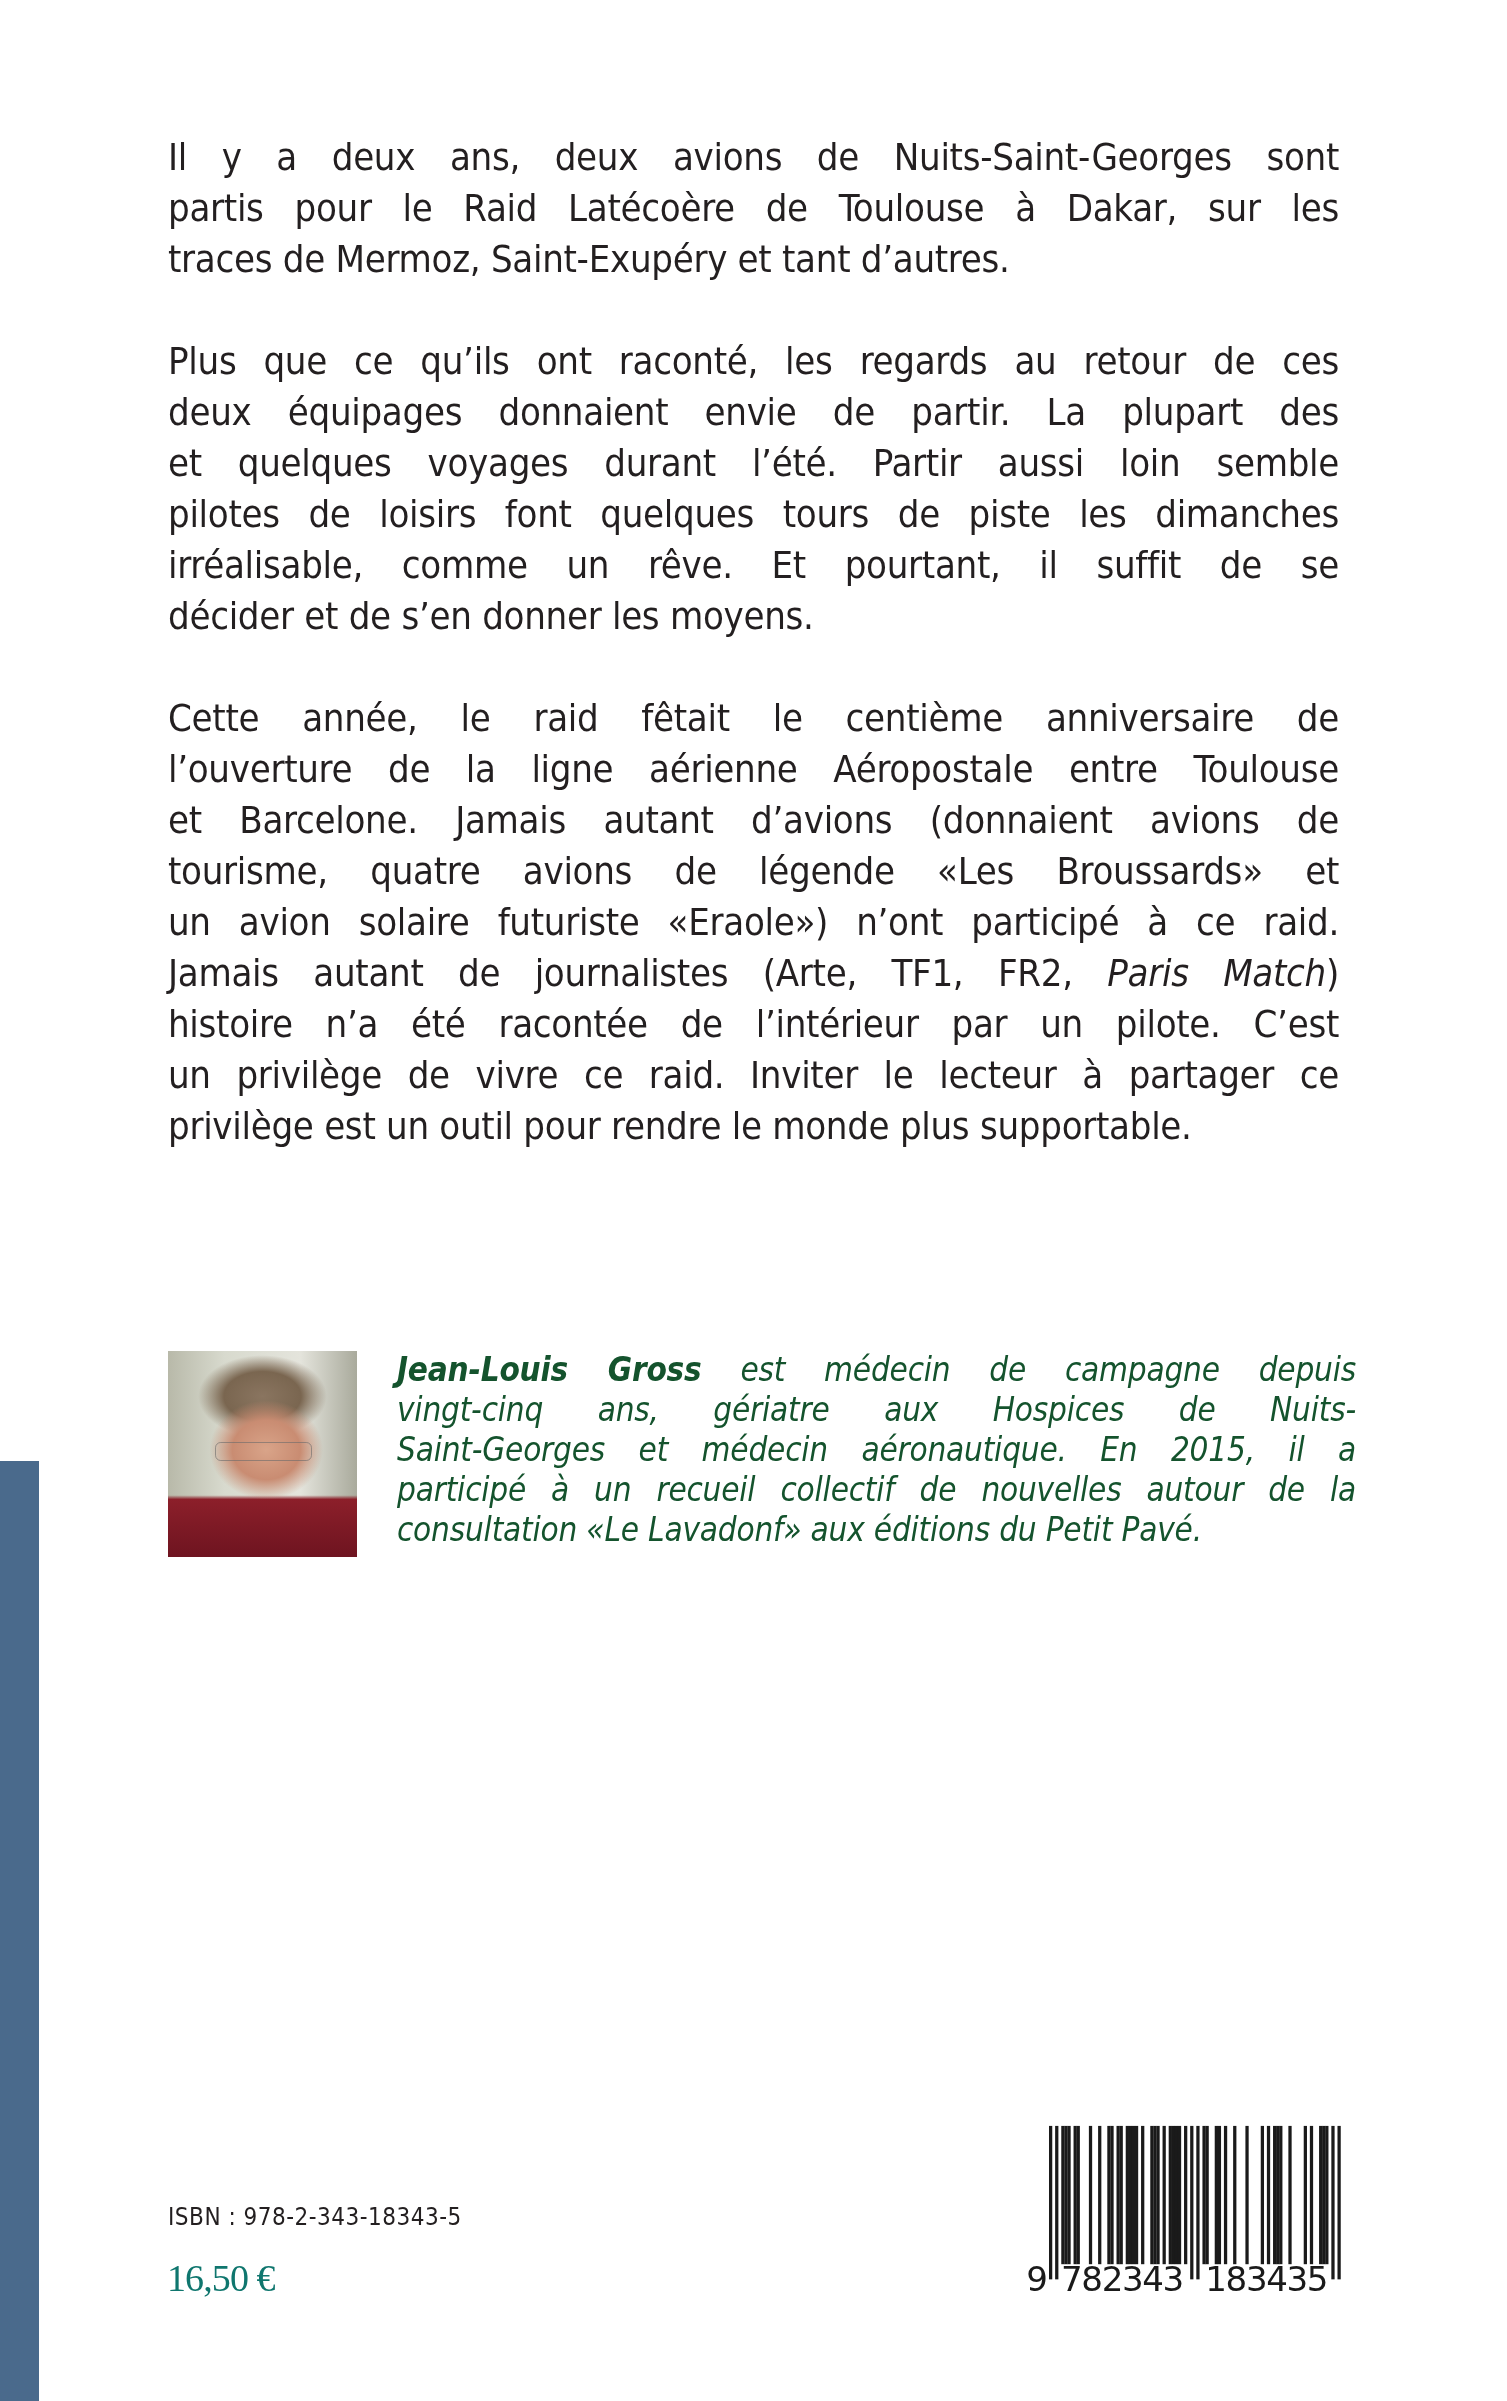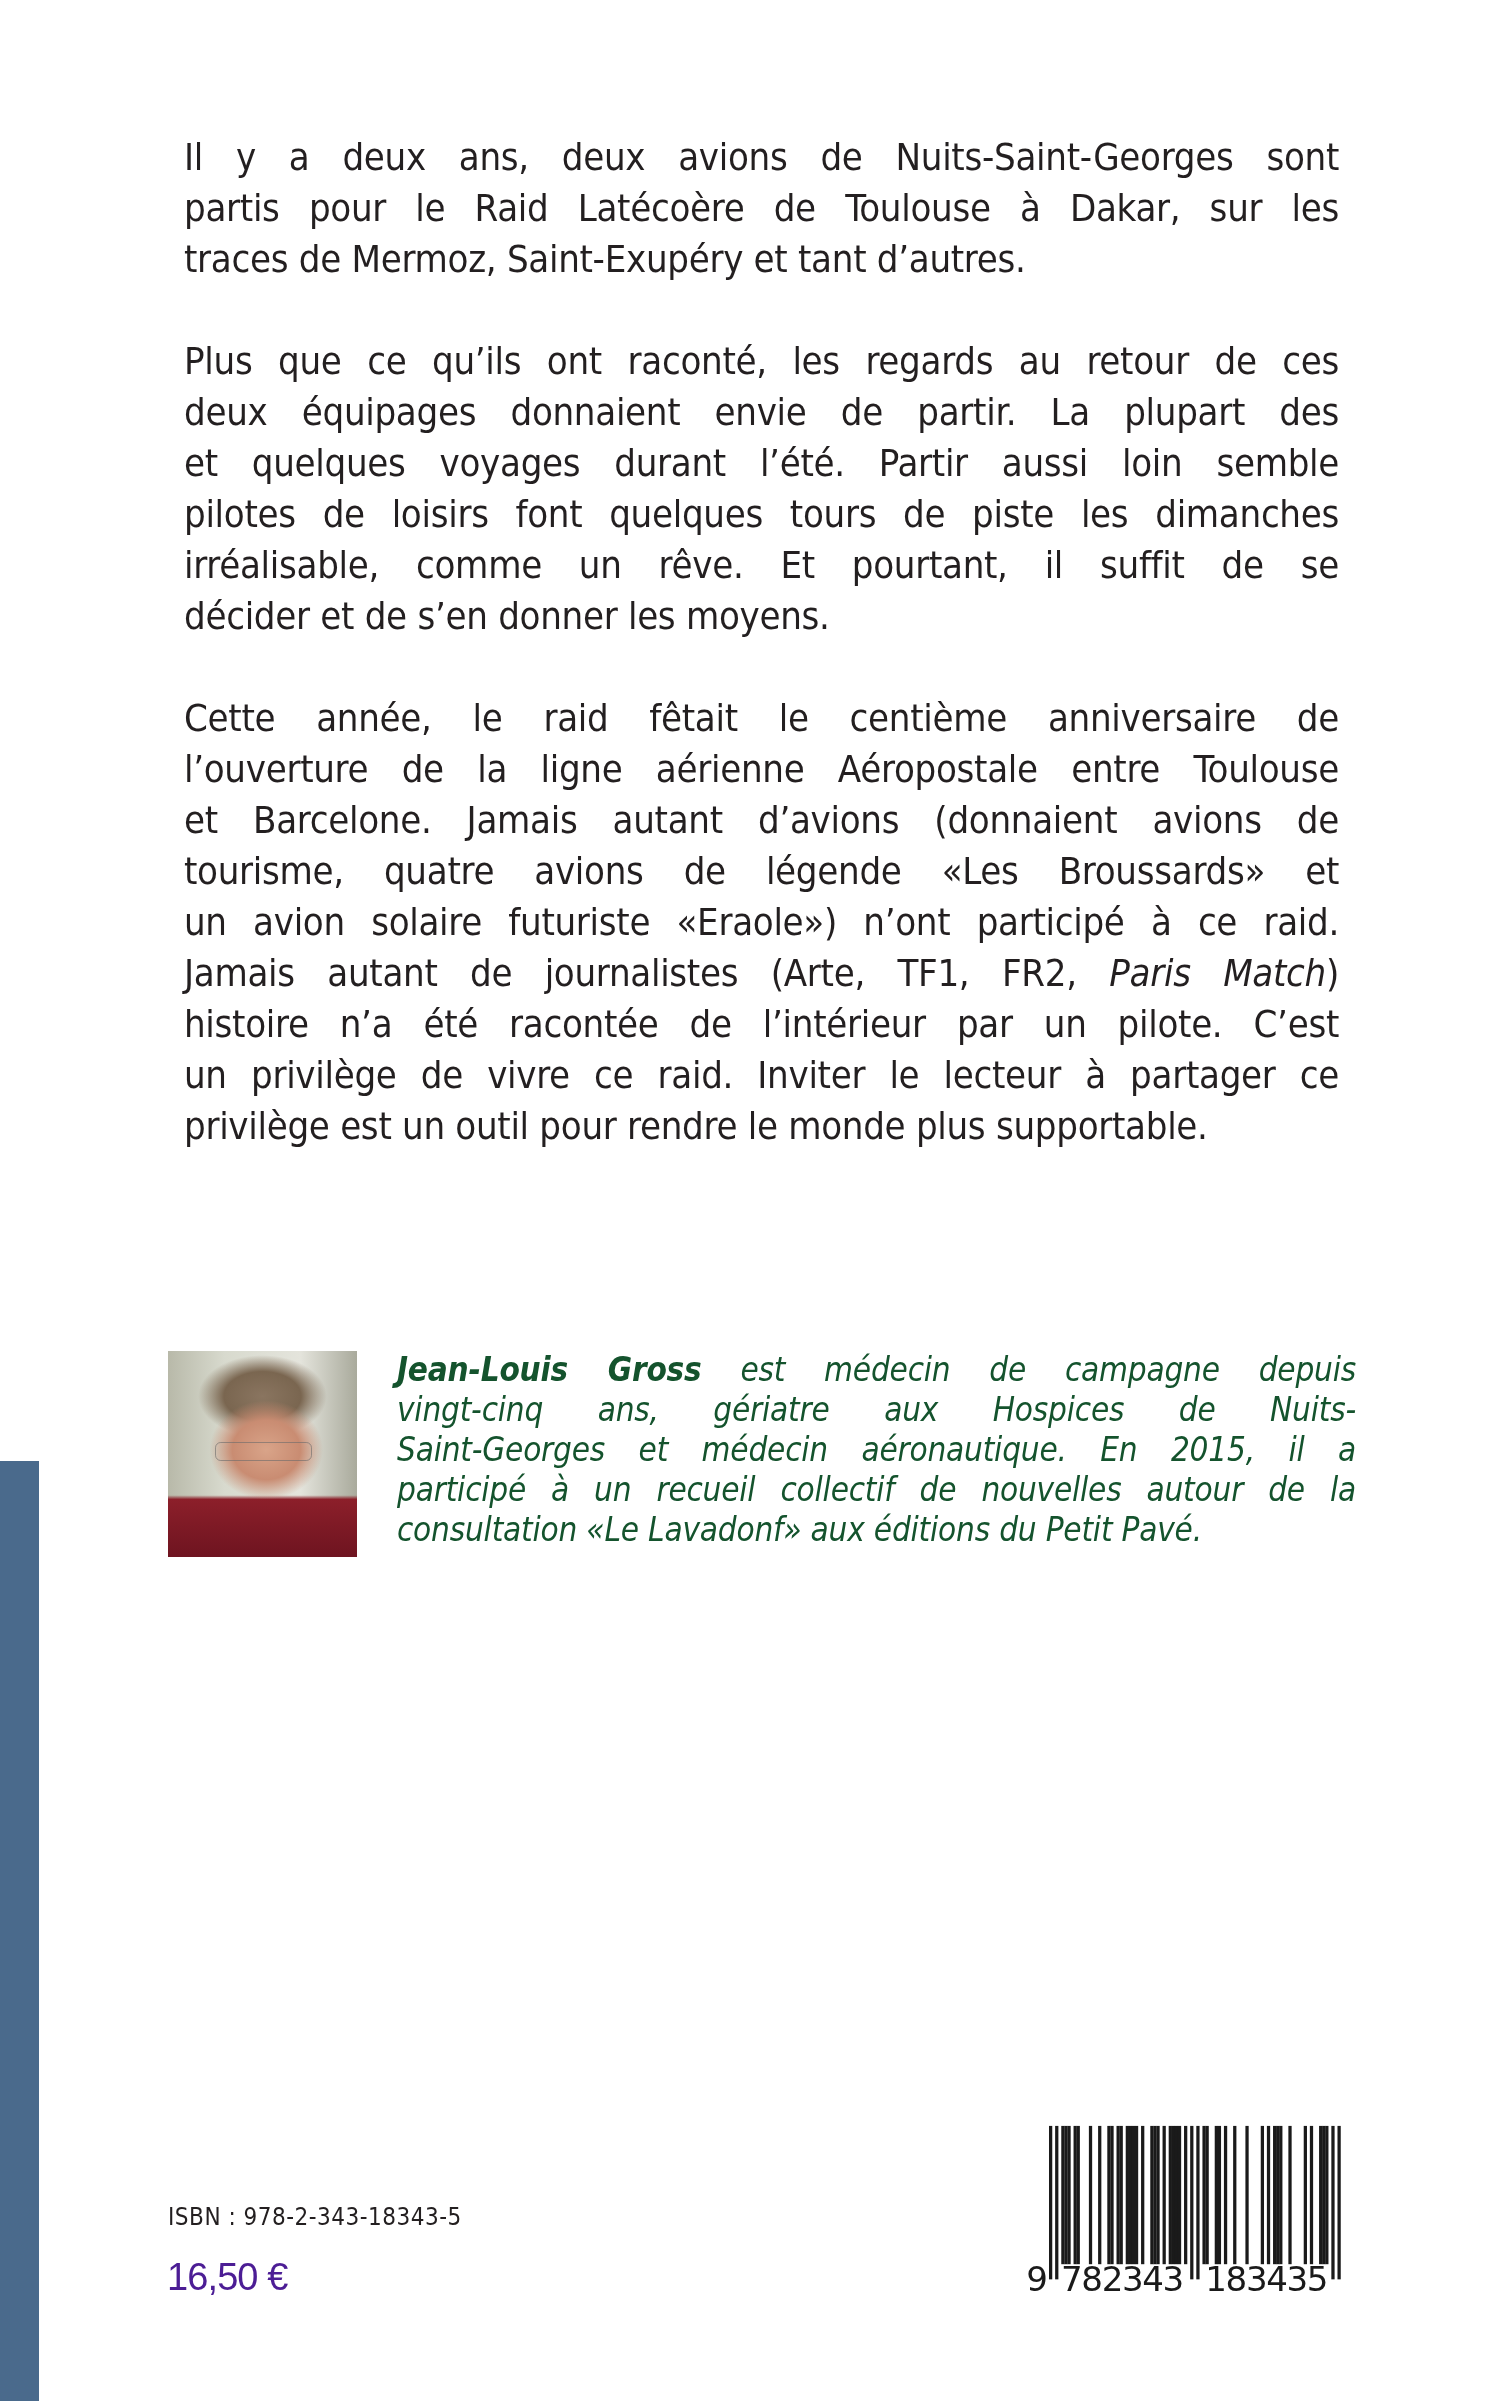--- a/index.html
+++ b/index.html
@@ -6,21 +6,21 @@
   body { width: 1508px; height: 2402px; position: relative; overflow: hidden; }
   .page { position: absolute; left: 0; top: 0; width: 1508px; height: 2402px; background: #ffffff; }
   .spine-bar { position: absolute; left: 0; top: 1461px; width: 39px; height: 941px; background: #4a6a8c; }
   .blurb {
     position: absolute; left: 168px; top: 132px; width: 1171px;
     font-family: "DejaVu Sans Condensed", "DejaVu Sans", sans-serif;
     font-stretch: condensed;
     font-size: 38px; line-height: 51px; color: #231f20;
     text-align: justify; letter-spacing: -0.3px;
   }
-  .blurb p { margin: 0 0 51px 16px; }
+  .blurb p { margin: 0 0 51px 0; }
   .blurb p:last-child { margin-bottom: 0; }
   .blurb .line { display: block; text-align: justify; text-align-last: justify; white-space: nowrap; }
   .blurb .line.last { text-align-last: left; }
   .blurb em { font-style: italic; }
   .author-photo {
     position: absolute; left: 168px; top: 1351px; width: 189px; height: 206px;
     background:
       radial-gradient(ellipse 30% 24% at 52% 48%, #d9a489 0%, #c98c72 60%, rgba(201,140,114,0) 100%),
       radial-gradient(ellipse 34% 20% at 50% 22%, #8a7560 0%, #7a6650 60%, rgba(122,102,80,0) 100%),
       linear-gradient(180deg, rgba(0,0,0,0) 0%, rgba(0,0,0,0) 70%, #8c1f2a 72%, #6e1420 100%),
@@ -39,22 +39,22 @@
   .bio .line { display: block; text-align: justify; text-align-last: justify; white-space: nowrap; }
   .bio .line.last { text-align-last: left; }
   .bio strong { font-weight: bold; }
   .isbn {
     position: absolute; left: 168px; top: 2203px;
     font-family: "DejaVu Sans Condensed", "DejaVu Sans", sans-serif; font-stretch: condensed;
     font-size: 24px; color: #231f20; letter-spacing: 0.5px;
   }
   .price {
     position: absolute; left: 167px; top: 2256px;
-    font-family: Liberation Sans, sans-serif;
-    font-size: 38px; color: #4c1d95; letter-spacing: -0.9px;
+    font-family: Liberation Serif, serif;
+    font-size: 38px; color: #0f766e; letter-spacing: -0.9px;
   }
   .barcode { position: absolute; left: 1013px; top: 2124px; width: 341px; height: 180px; }
   .barcode svg { display: block; }
 </style>
 </head>
 <body>
 
 <div class="page">
 
   <div class="spine-bar"></div>

